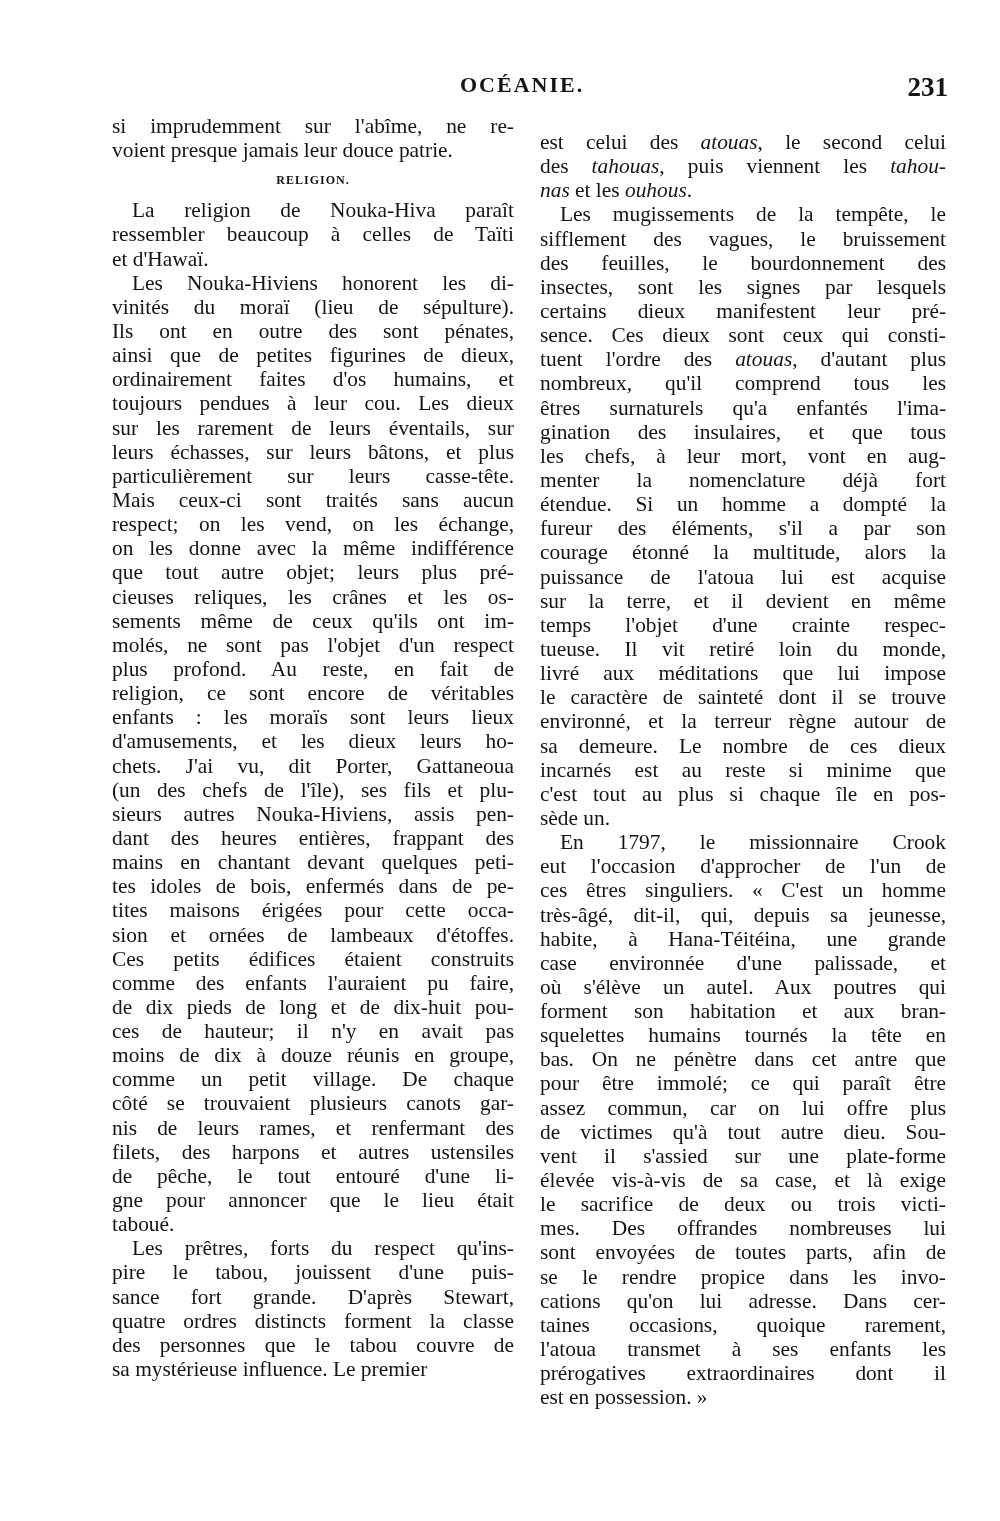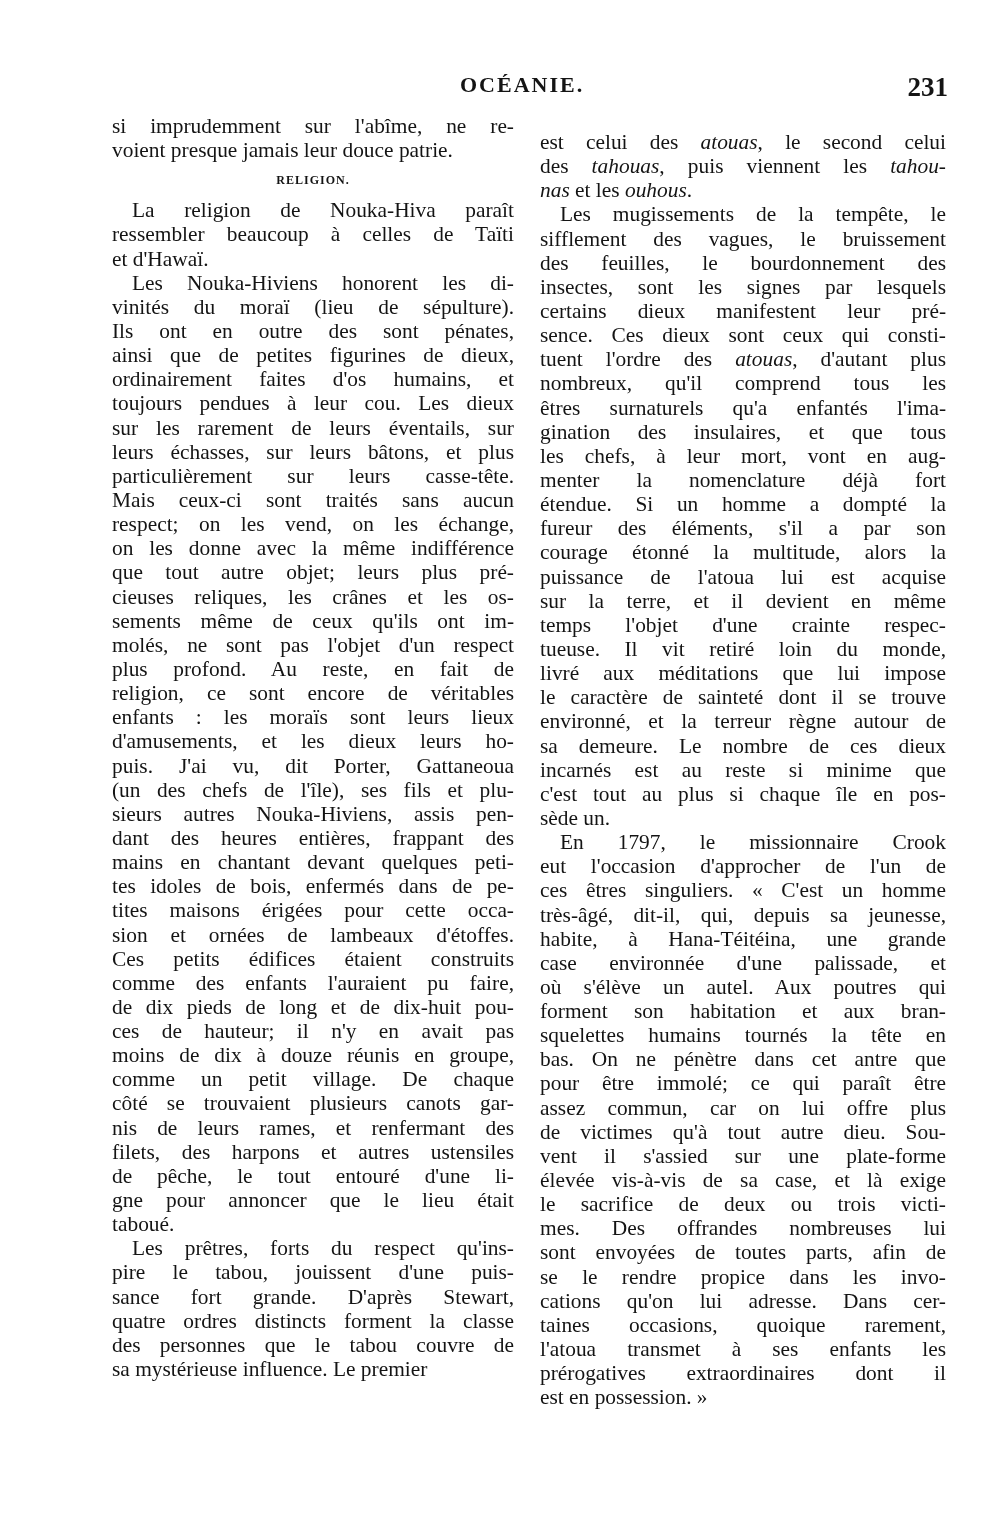--- a/index.html
+++ b/index.html
@@ -53,21 +53,21 @@
       <span class="line ">respect; on les vend, on les échange,</span>
       <span class="line ">on les donne avec la même indifférence</span>
       <span class="line ">que tout autre objet; leurs plus pré-</span>
       <span class="line ">cieuses reliques, les crânes et les os-</span>
       <span class="line ">sements même de ceux qu'ils ont im-</span>
       <span class="line ">molés, ne sont pas l'objet d'un respect</span>
       <span class="line ">plus profond. Au reste, en fait de</span>
       <span class="line ">religion, ce sont encore de véritables</span>
       <span class="line ">enfants : les moraïs sont leurs lieux</span>
       <span class="line ">d'amusements, et les dieux leurs ho-</span>
-      <span class="line ">puis. J'ai vu, dit Porter, Gattaneoua</span>
+      <span class="line ">chets. J'ai vu, dit Porter, Gattaneoua</span>
       <span class="line ">(un des chefs de l'île), ses fils et plu-</span>
       <span class="line ">sieurs autres Nouka-Hiviens, assis pen-</span>
       <span class="line ">dant des heures entières, frappant des</span>
       <span class="line ">mains en chantant devant quelques peti-</span>
       <span class="line ">tes idoles de bois, enfermés dans de pe-</span>
       <span class="line ">tites maisons érigées pour cette occa-</span>
       <span class="line ">sion et ornées de lambeaux d'étoffes.</span>
       <span class="line ">Ces petits édifices étaient construits</span>
       <span class="line ">comme des enfants l'auraient pu faire,</span>
       <span class="line ">de dix pieds de long et de dix-huit pou-</span>

